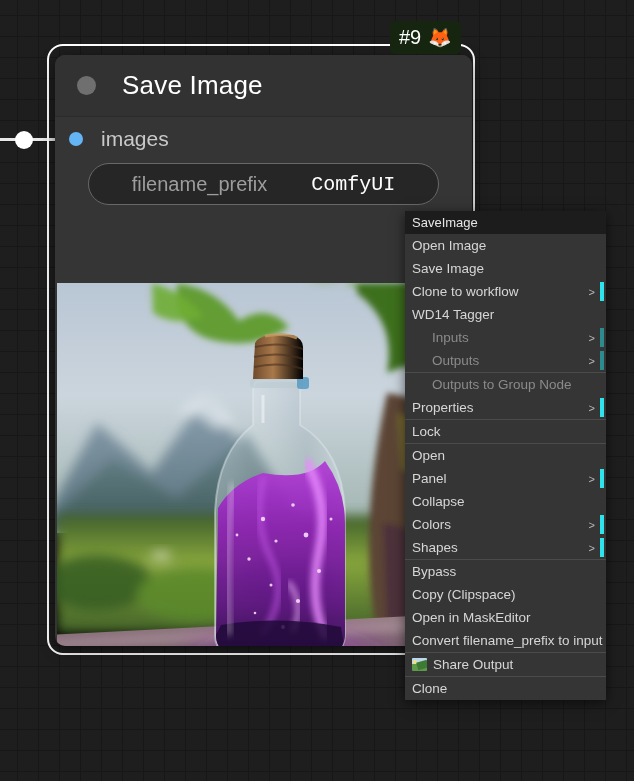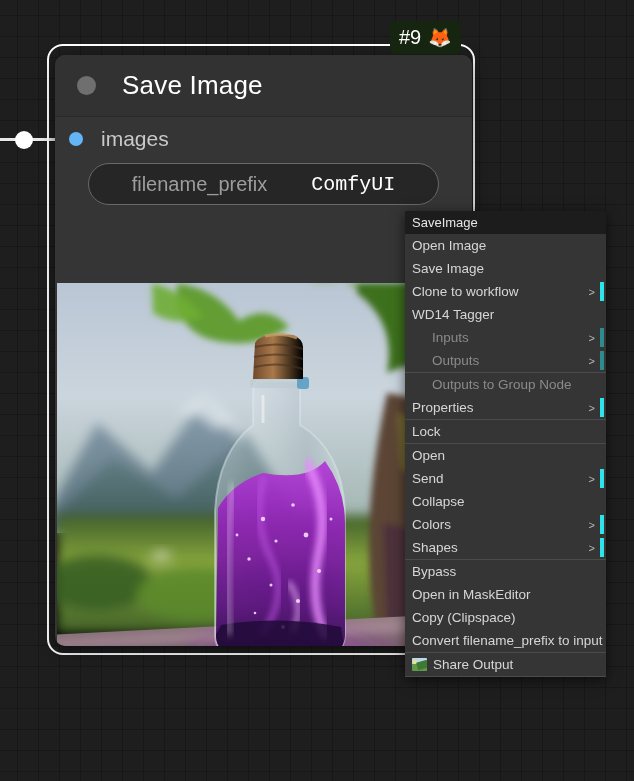--- a/index.html
+++ b/index.html
@@ -465,21 +465,21 @@
         </div>
         <div class="ctx-sep"></div>
         <div class="ctx-item">
           <span>Lock</span>
         </div>
         <div class="ctx-sep"></div>
         <div class="ctx-item">
           <span>Open</span>
         </div>
         <div class="ctx-item">
-          <span>Send</span>
+          <span>Panel</span>
           <span class="arrow">&gt;</span>
           <span class="cyanbar"></span>
         </div>
         <div class="ctx-item">
           <span>Collapse</span>
         </div>
         <div class="ctx-item">
           <span>Colors</span>
           <span class="arrow">&gt;</span>
           <span class="cyanbar"></span>
@@ -487,30 +487,33 @@
         <div class="ctx-item">
           <span>Shapes</span>
           <span class="arrow">&gt;</span>
           <span class="cyanbar"></span>
         </div>
         <div class="ctx-sep"></div>
         <div class="ctx-item">
           <span>Bypass</span>
         </div>
         <div class="ctx-item">
+          <span>Copy (Clipspace)</span>
+        </div>
+        <div class="ctx-item">
           <span>Open in MaskEditor</span>
-        </div>
-        <div class="ctx-item">
-          <span>Copy (Clipspace)</span>
         </div>
         <div class="ctx-item">
           <span>Convert filename_prefix to input</span>
         </div>
         <div class="ctx-sep"></div>
         <div class="ctx-item">
           <span class="ctx-icon"></span>
           <span>Share Output</span>
         </div>
         <div class="ctx-sep"></div>
+        <div class="ctx-item">
+          <span>Clone</span>
+        </div>
       </div>
   </div>
 
 </div>
 
 </body></html>

